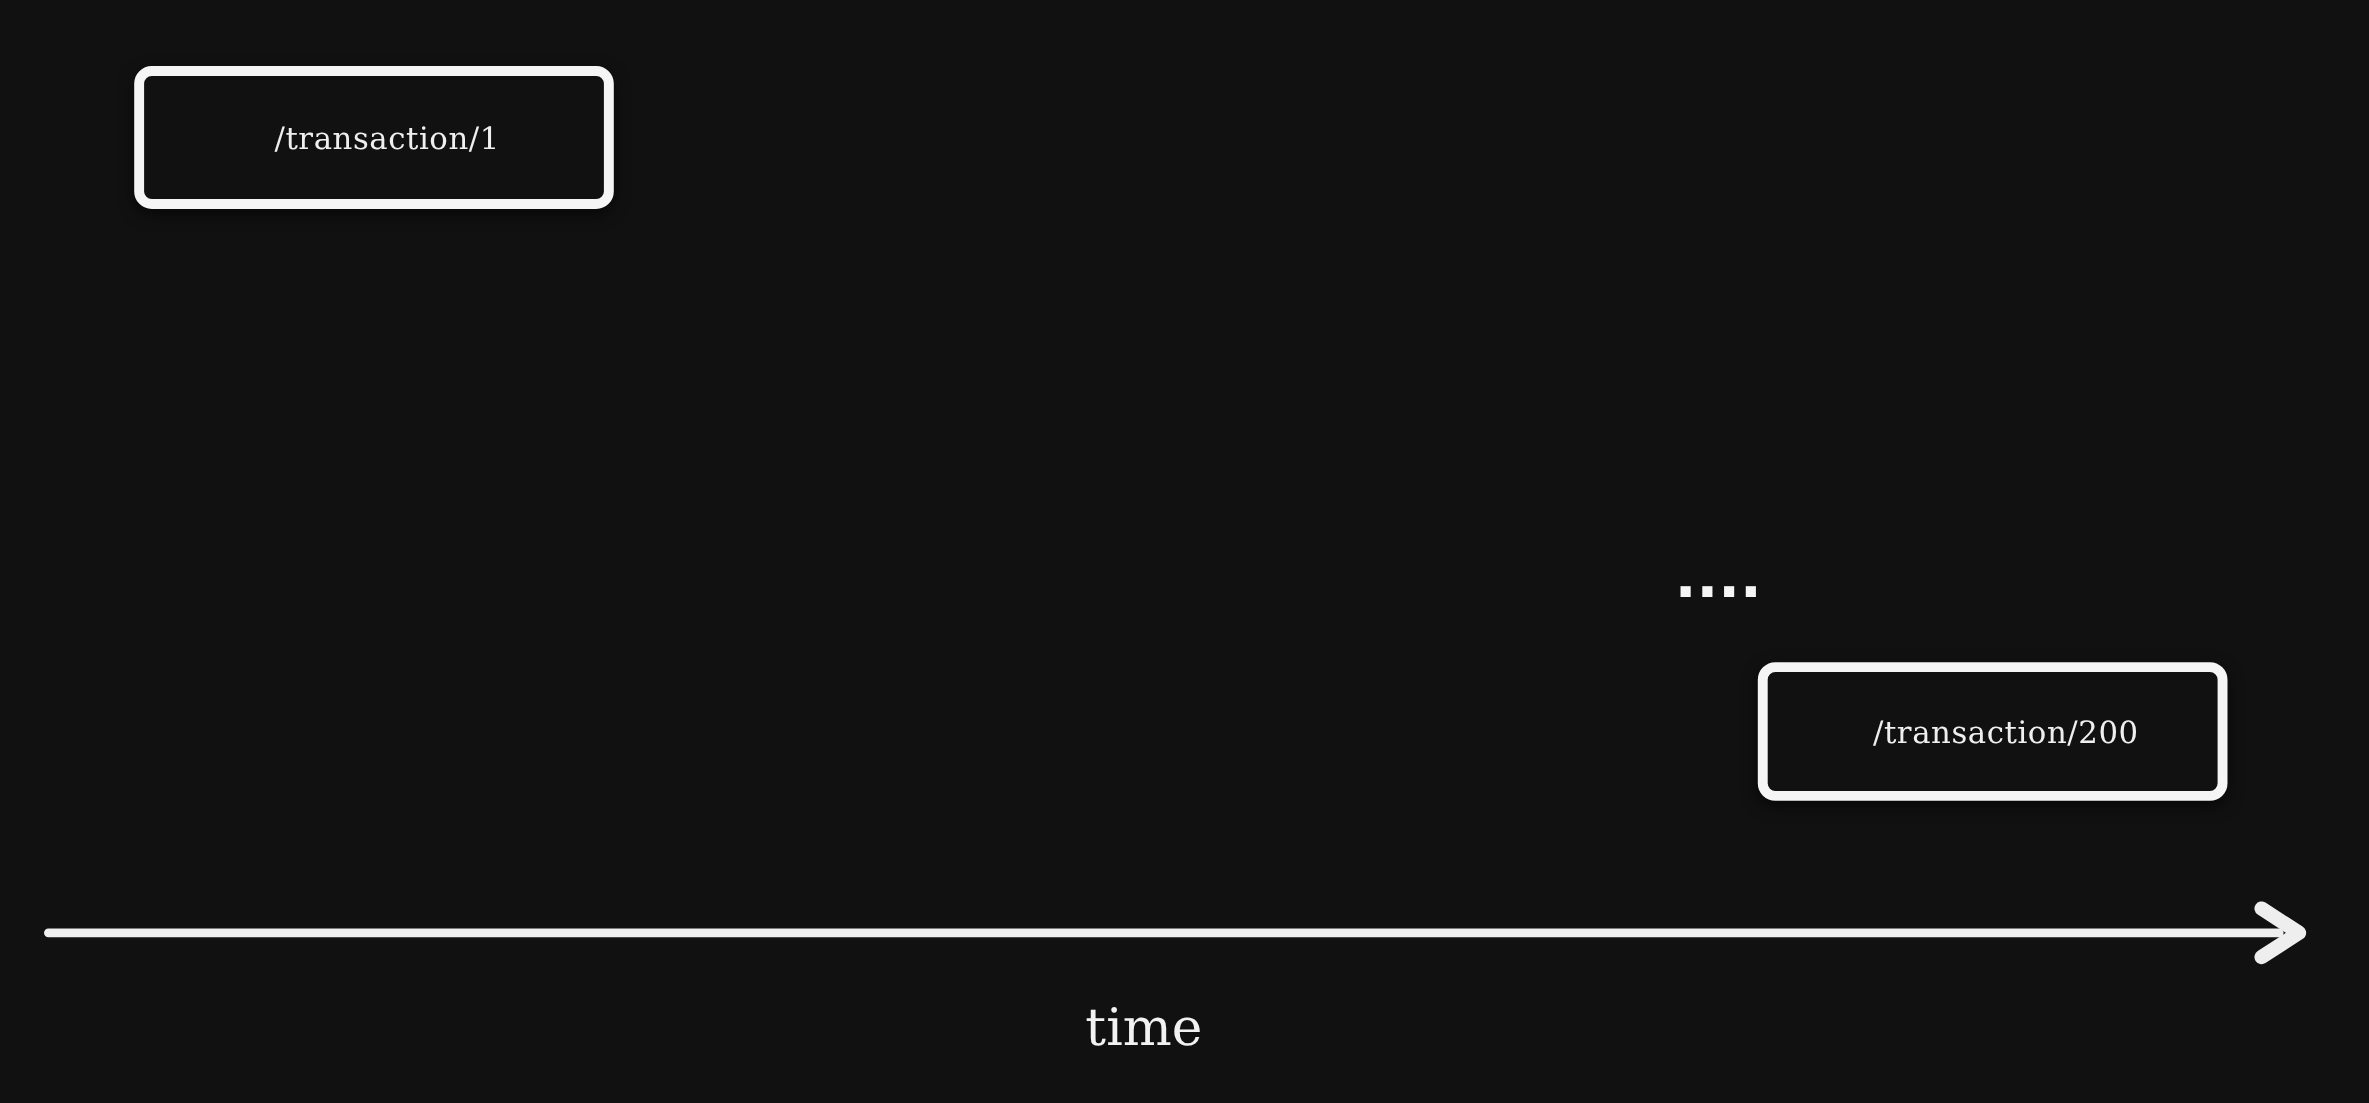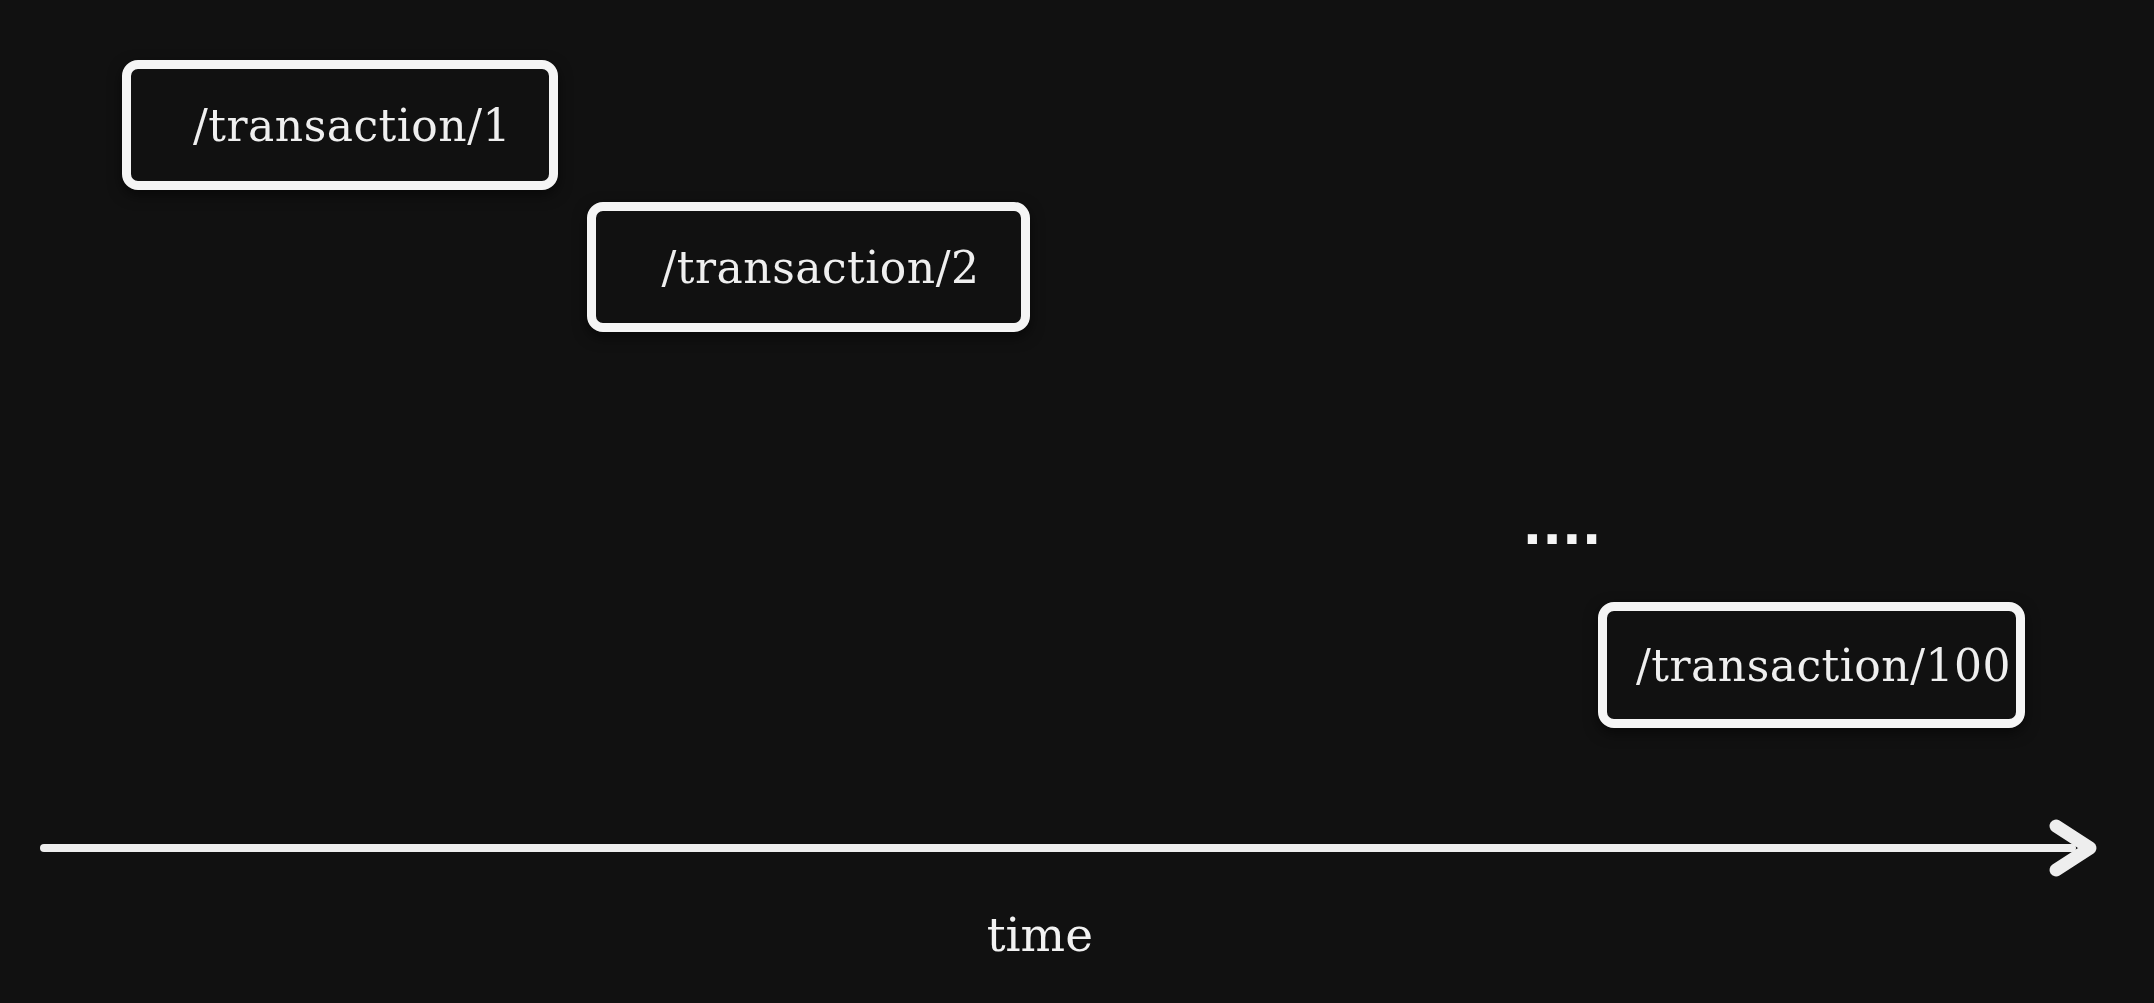--- a/index.html
+++ b/index.html
@@ -18,21 +18,21 @@
   .node {
     position: absolute;
     box-sizing: border-box;
     border: 9px solid #f5f5f5;
     border-radius: 16px;
     background: #111111;
     display: flex;
     align-items: center;
     justify-content: center;
     color: #efefef;
-    font-size: 44px;
+    font-size: 28px;
     letter-spacing: 0.5px;
     box-shadow: 0 5px 14px rgba(0,0,0,0.55);
     padding-left: 24px;
   }
   .node-1 { left: 122px;  top: 60px;  width: 436px; height: 130px; }
   .node-2 { left: 587px;  top: 202px; width: 443px; height: 130px; }
   .node-3 { left: 1053px; top: 343px; width: 440px; height: 128px; }
   .node-4 { left: 1598px; top: 602px; width: 427px; height: 126px; }
   .dots {
     position: absolute;
@@ -69,29 +69,26 @@
 </style>
 </head>
 <body>
 
 <div class="canvas">
 
   <div class="node node-1">
     <span>/transaction/1</span>
   </div>
 
-  <div class="node node-2">
-    <span>/transaction/2</span>
-  </div>
 
 
   <div class="dots">....</div>
 
   <div class="node node-4">
-    <span>/transaction/100</span>
+    <span>/transaction/200</span>
   </div>
 
   <svg class="axis-svg" viewBox="0 0 2154 1003" xmlns="http://www.w3.org/2000/svg" aria-hidden="true">
     <line x1="44" y1="848" x2="2072" y2="848" stroke="#eeeeee" stroke-width="8" stroke-linecap="round"></line>
     <polyline points="2056,826 2090,848 2056,870" fill="none" stroke="#eeeeee" stroke-width="13" stroke-linecap="round" stroke-linejoin="round"></polyline>
   </svg>
 
   <div class="time-label">time</div>
 
 </div>

